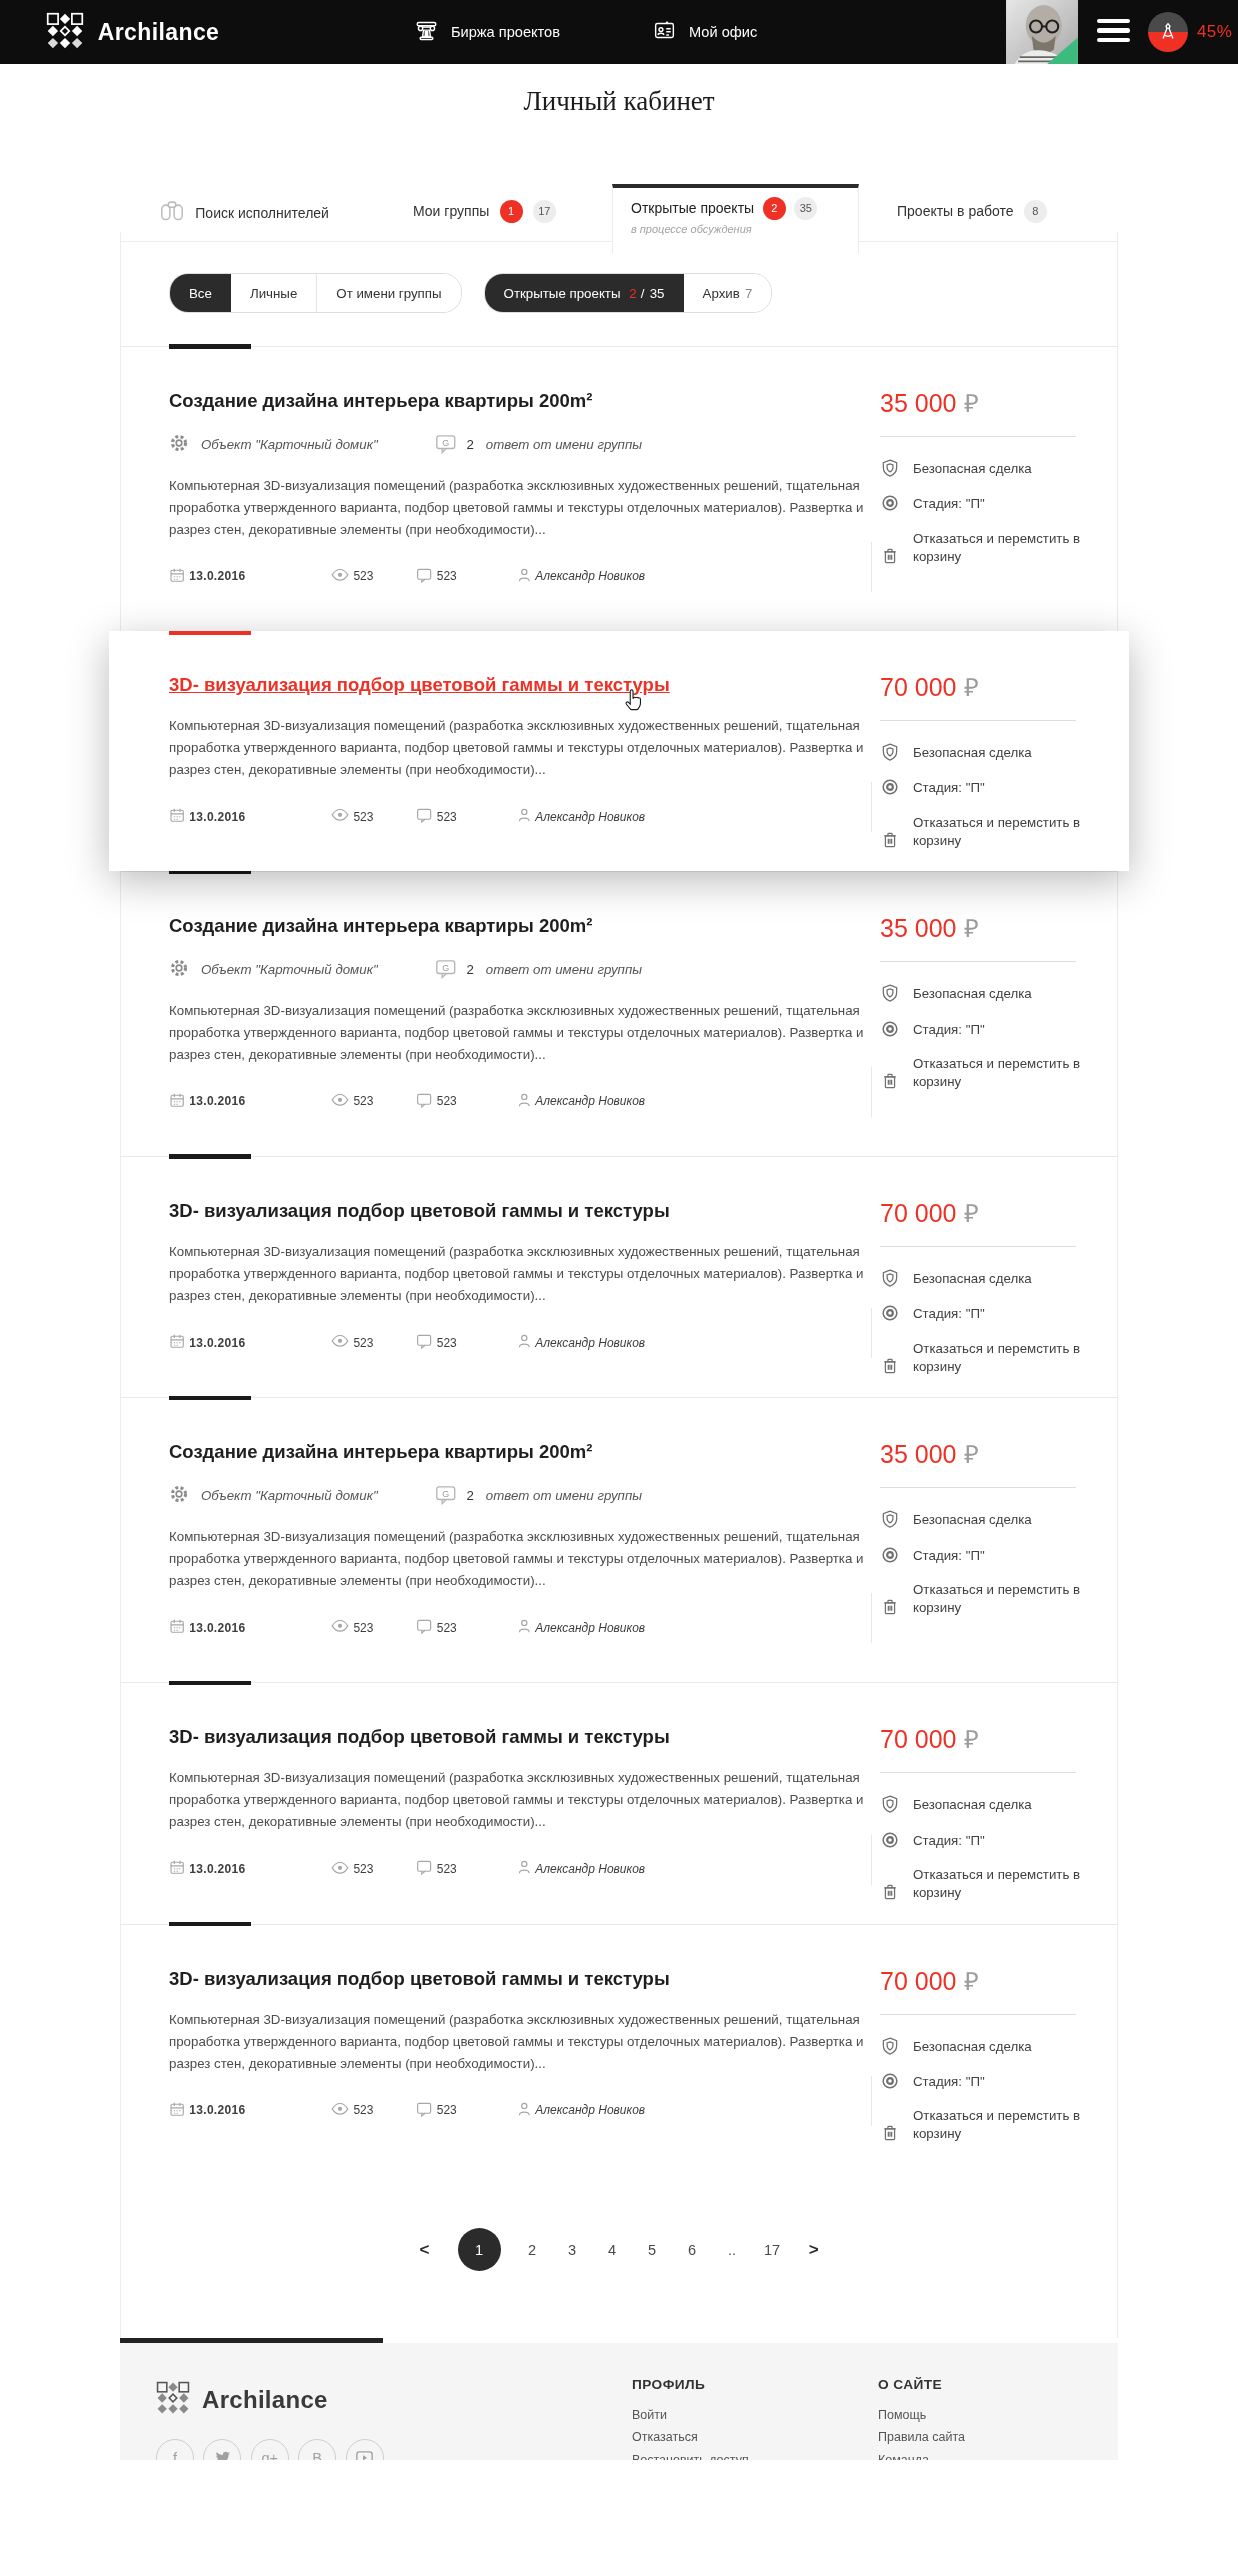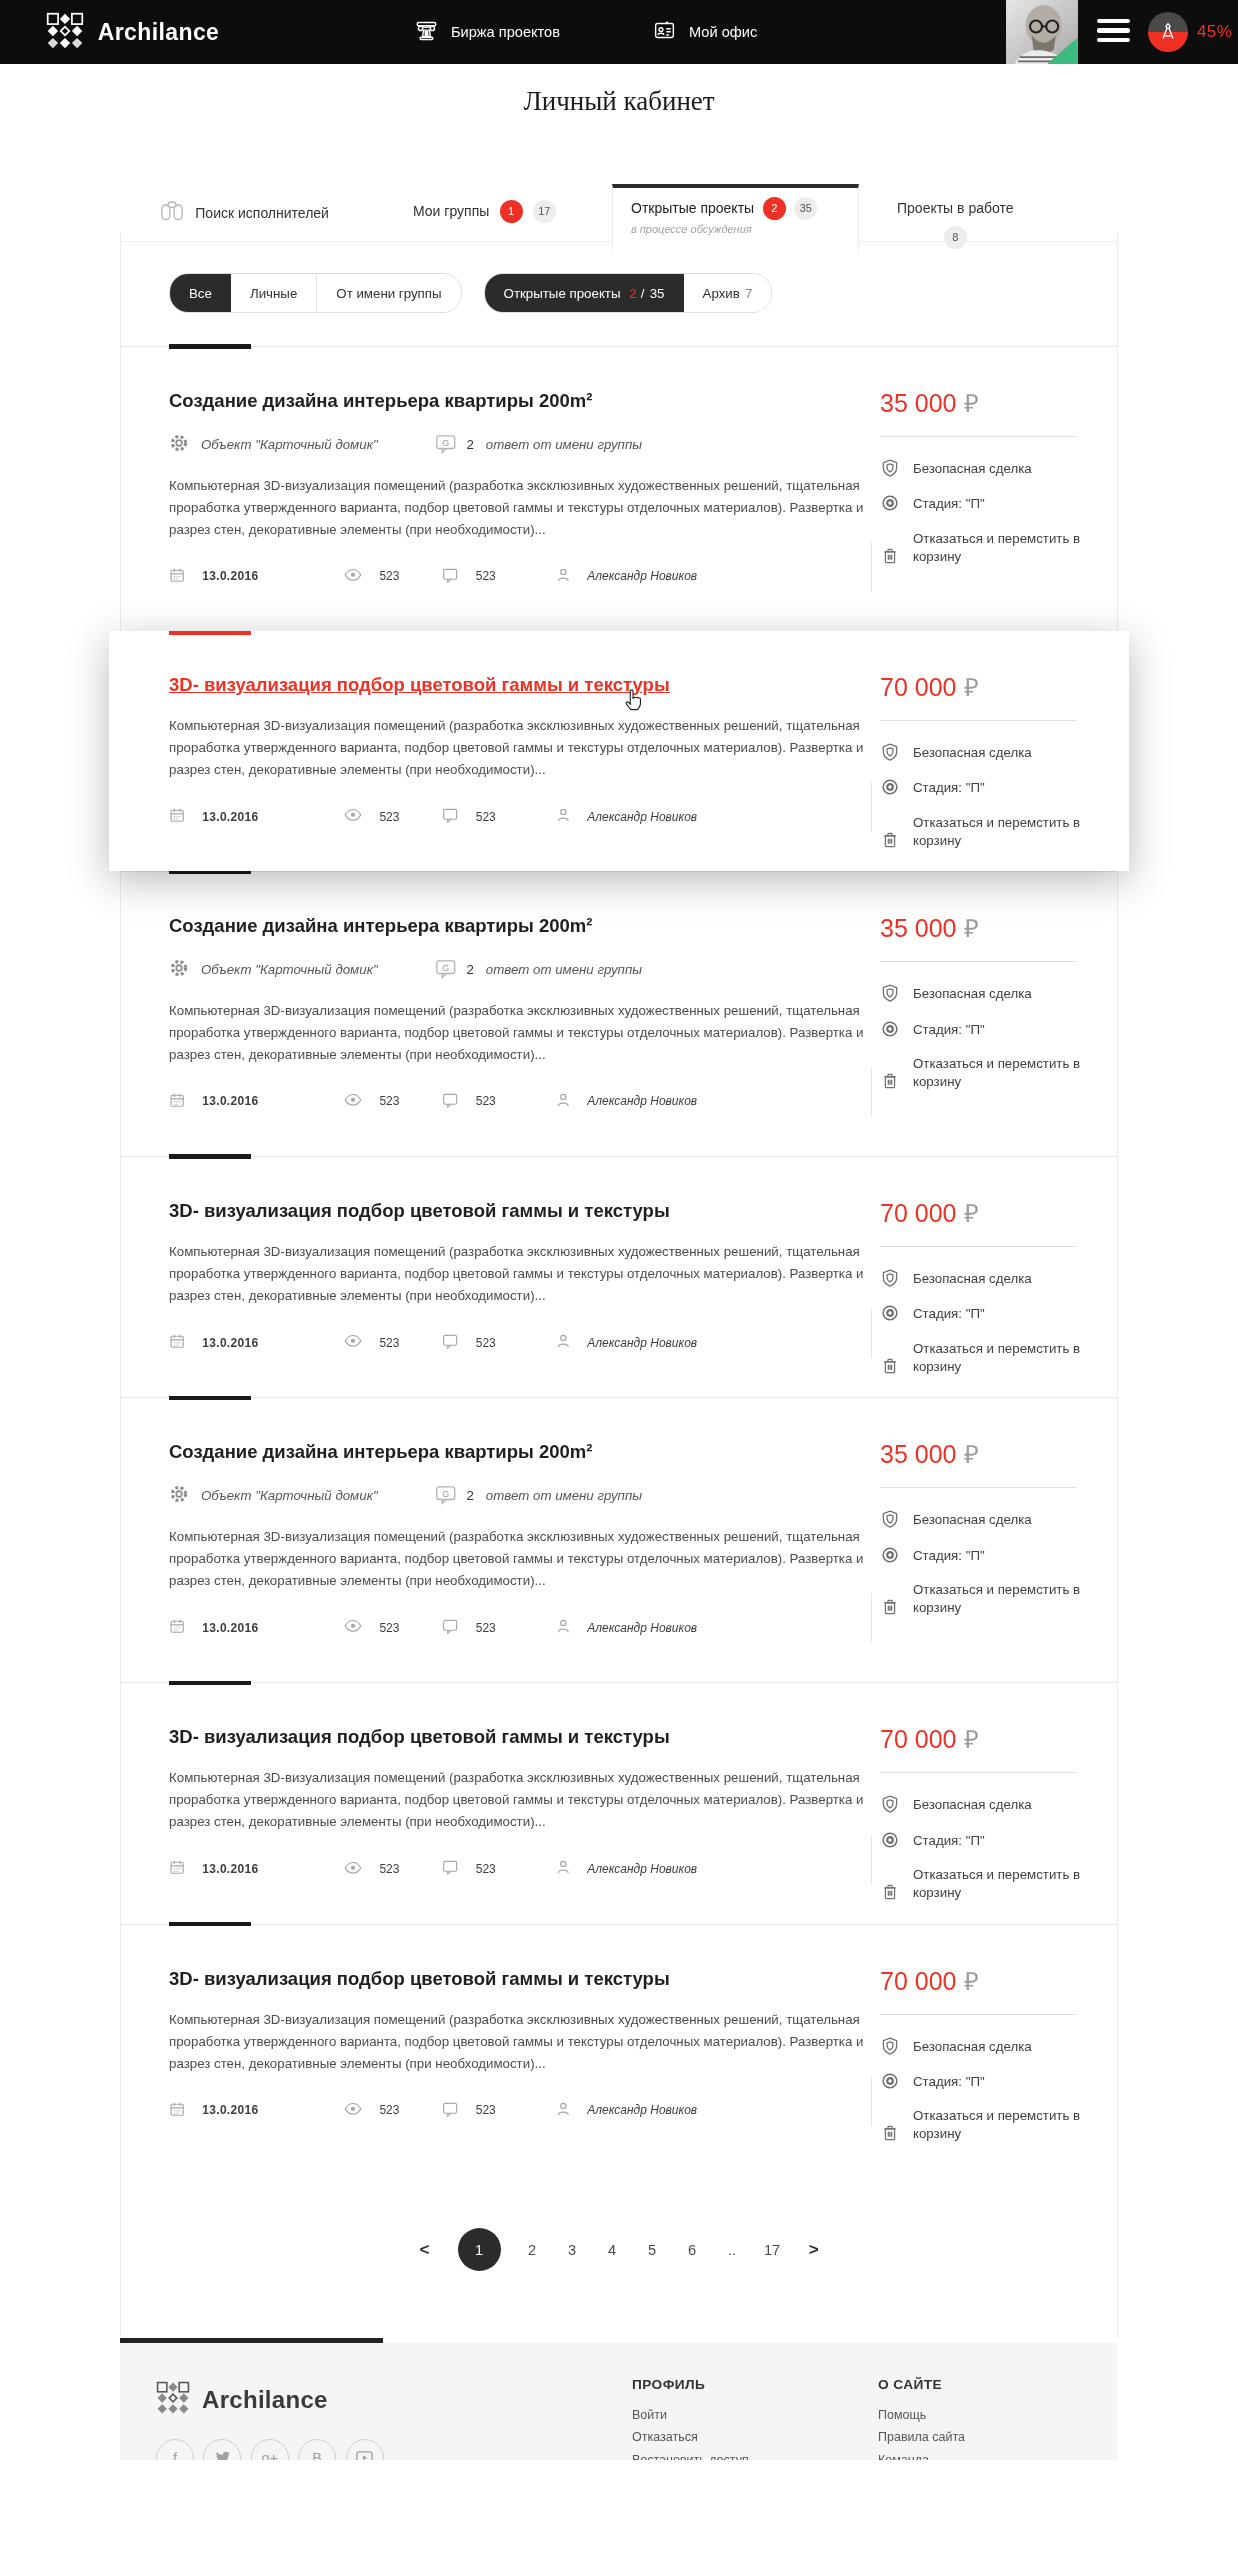--- a/index.html
+++ b/index.html
@@ -24,21 +24,21 @@
 
   
   .page-title{position:absolute;top:86px;left:0;width:1238px;text-align:center;margin:0;
               font-family:"Liberation Serif",serif;font-weight:400;font-size:27px;color:#1c1c1c;}
 
   
   .tabs{position:absolute;top:184px;left:120px;width:998px;height:57px;border-bottom:0.9px solid #ececec;z-index:5;}
   .tab{position:absolute;top:15.5px;display:flex;align-items:center;gap:10.3px;font-size:14px;color:#333;cursor:pointer;}
   .tab.t1{left:39px;}
   .tab.t2{left:293px;}
-  .tab.t4{left:777px;flex-direction:column;}
+  .tab.t4{left:777px;}
   .badge{width:23px;height:23px;border-radius:50%;display:inline-flex;align-items:center;justify-content:center;font-size:11px;}
   .badge.red{background:#ee3124;color:#fff;}
   .badge.gray{background:#ededed;color:#555;}
   .tab-active{position:absolute;left:492px;top:0;width:247px;height:69px;background:#fff;
               border:0.9px solid #ececec;border-bottom:none;border-top:4.3px solid #2b2b2b;
               box-sizing:border-box;z-index:6;cursor:pointer;}
   .tab-active-row{display:flex;align-items:center;gap:8.6px;margin:8.6px 0 0 18px;font-size:14px;color:#222;}
   .tab-active-sub{margin:3.4px 0 0 18px;font-size:11px;font-style:italic;color:#a3a3a3;}
 
   
@@ -64,21 +64,21 @@
   .card--hover .card-marker{left:60px;background:#ee3124;top:0;}
   .card-title{margin:0;font-size:18.5px;font-weight:bold;color:#1f1f1f;width:713px;cursor:pointer;}
   .card--hover .card-title{color:#ee3124;text-decoration:underline;}
   .obj-row{display:flex;align-items:center;margin-top:20.6px;font-size:13.3px;color:#555;}
   .obj-label{font-style:italic;margin-left:12px;cursor:pointer;}
   .obj-row .bubble-wrap{margin-left:57px;display:flex;align-items:center;}
   .reply-count{margin-left:10.3px;color:#333;}
   .reply-label{margin-left:12px;font-style:italic;color:#555;}
   .card-desc{margin:19px 0 0;width:717px;font-size:13.3px;line-height:22px;color:#4c4c4c;}
   .meta-row{display:flex;align-items:center;margin-top:26px;font-size:12px;color:#3d3d3d;}
-  .meta-g{display:flex;align-items:center;gap:17px;}
+  .meta-g{display:flex;align-items:center;gap:4px;}
   .meta-g.g2{margin-left:86px;}
   .meta-g.g3{margin-left:43px;}
   .meta-g.g4{margin-left:60px;}
   .meta-date{font-weight:bold;letter-spacing:0.3px;}
   .meta-author{font-style:italic;}
   .card::after{content:"";position:absolute;left:750px;bottom:39px;width:0.9px;height:50px;background:#e7e7e7;}
   .card--hover::after{left:762px;}
 
   .card-side{position:absolute;left:759px;top:38px;width:215px;}
   .card--hover .card-side{left:771px;}

